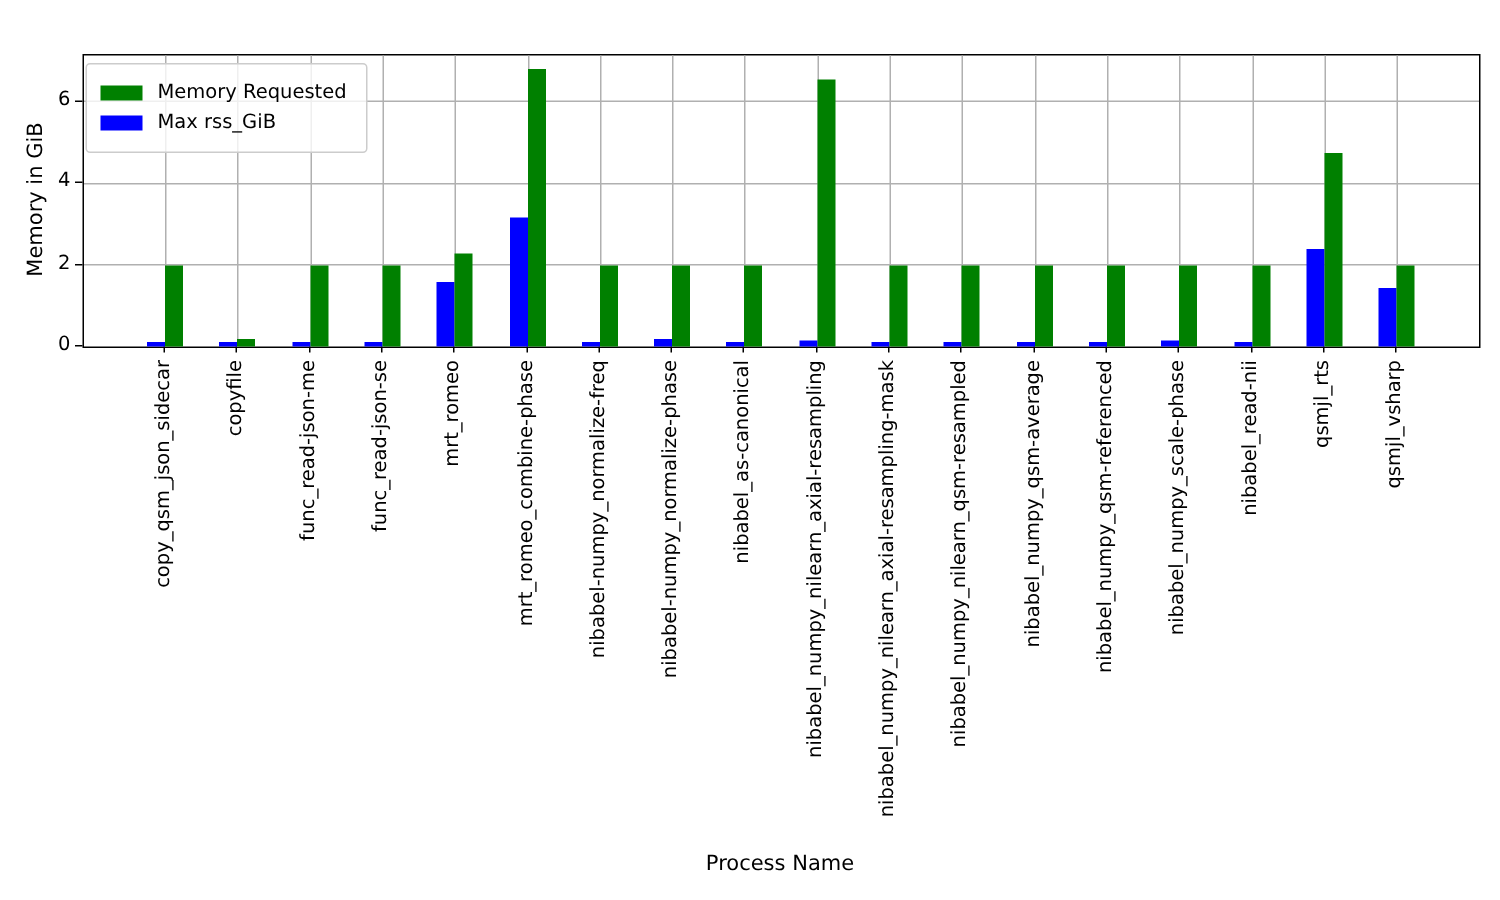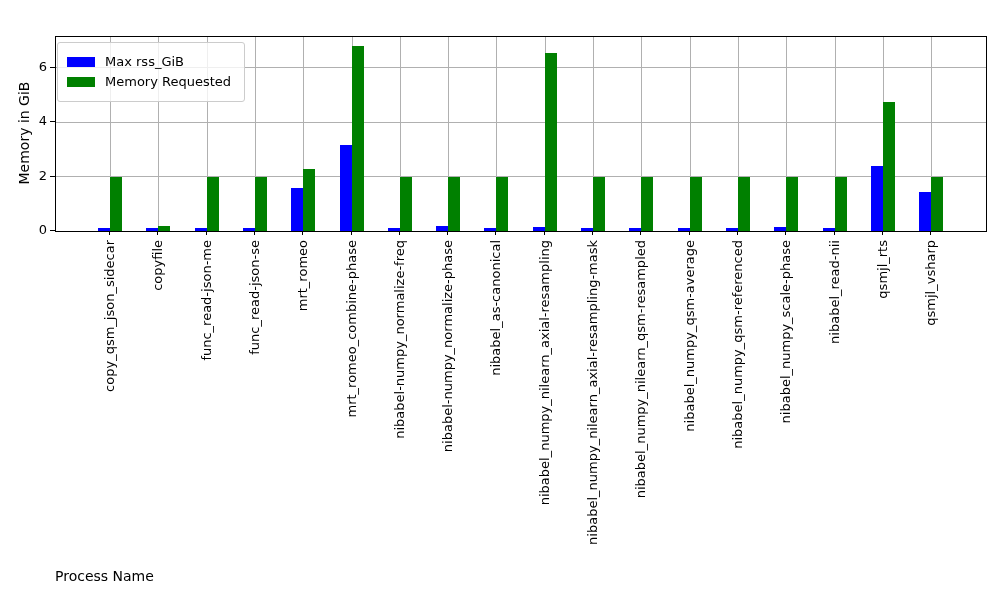--- a/index.html
+++ b/index.html
@@ -87,21 +87,21 @@
     top: 133px;
     transform: translate(-50%, -50%) rotate(-90deg);
     font-size: 14px;
     white-space: nowrap;
   }
   .xlabel {
     position: absolute;
     left: 55px;
     top: 568px;
     width: 930px;
-    text-align: left;
+    text-align: center;
     font-size: 14px;
   }
   .legend {
     position: absolute;
     left: 57px;
     top: 42px;
     width: 188px;
     border: 1px solid #cccccc;
     border-radius: 3px;
     background: rgba(255, 255, 255, 0.8);
@@ -186,26 +186,26 @@
       <div class="bar" style="left: 633.6px; height: 54.3417px; background: rgb(0, 128, 0);"></div>
       <div class="bar" style="left: 681.9px; height: 54.3417px; background: rgb(0, 128, 0);"></div>
       <div class="bar" style="left: 730.2px; height: 54.3417px; background: rgb(0, 128, 0);"></div>
       <div class="bar" style="left: 778.5px; height: 54.3417px; background: rgb(0, 128, 0);"></div>
       <div class="bar" style="left: 826.8px; height: 129.062px; background: rgb(0, 128, 0);"></div>
       <div class="bar" style="left: 875.1px; height: 54.3417px; background: rgb(0, 128, 0);"></div>
     </div>
 
   <div class="legend" id="legend">
     <div class="legend-entry">
+      <span class="legend-swatch" id="swatch-1" style="background: rgb(0, 128, 0);"></span>
+      <span class="legend-label">Memory Requested</span>
+    </div>
+    <div class="legend-entry">
       <span class="legend-swatch" id="swatch-0" style="background: rgb(0, 0, 255);"></span>
       <span class="legend-label">Max rss_GiB</span>
-    </div>
-    <div class="legend-entry">
-      <span class="legend-swatch" id="swatch-1" style="background: rgb(0, 128, 0);"></span>
-      <span class="legend-label">Memory Requested</span>
     </div>
   </div>
 
   <div class="ylabel">Memory in GiB</div>
   <div class="xlabel">Process Name</div>
 
   <div id="axis-decorations">
       <div class="ytick-mark" style="left: 50px; top: 230px;"></div>
       <div class="ytick-label" style="left: 27px; top: 222px;">0</div>
       <div class="ytick-mark" style="left: 50px; top: 175.658px;"></div>

